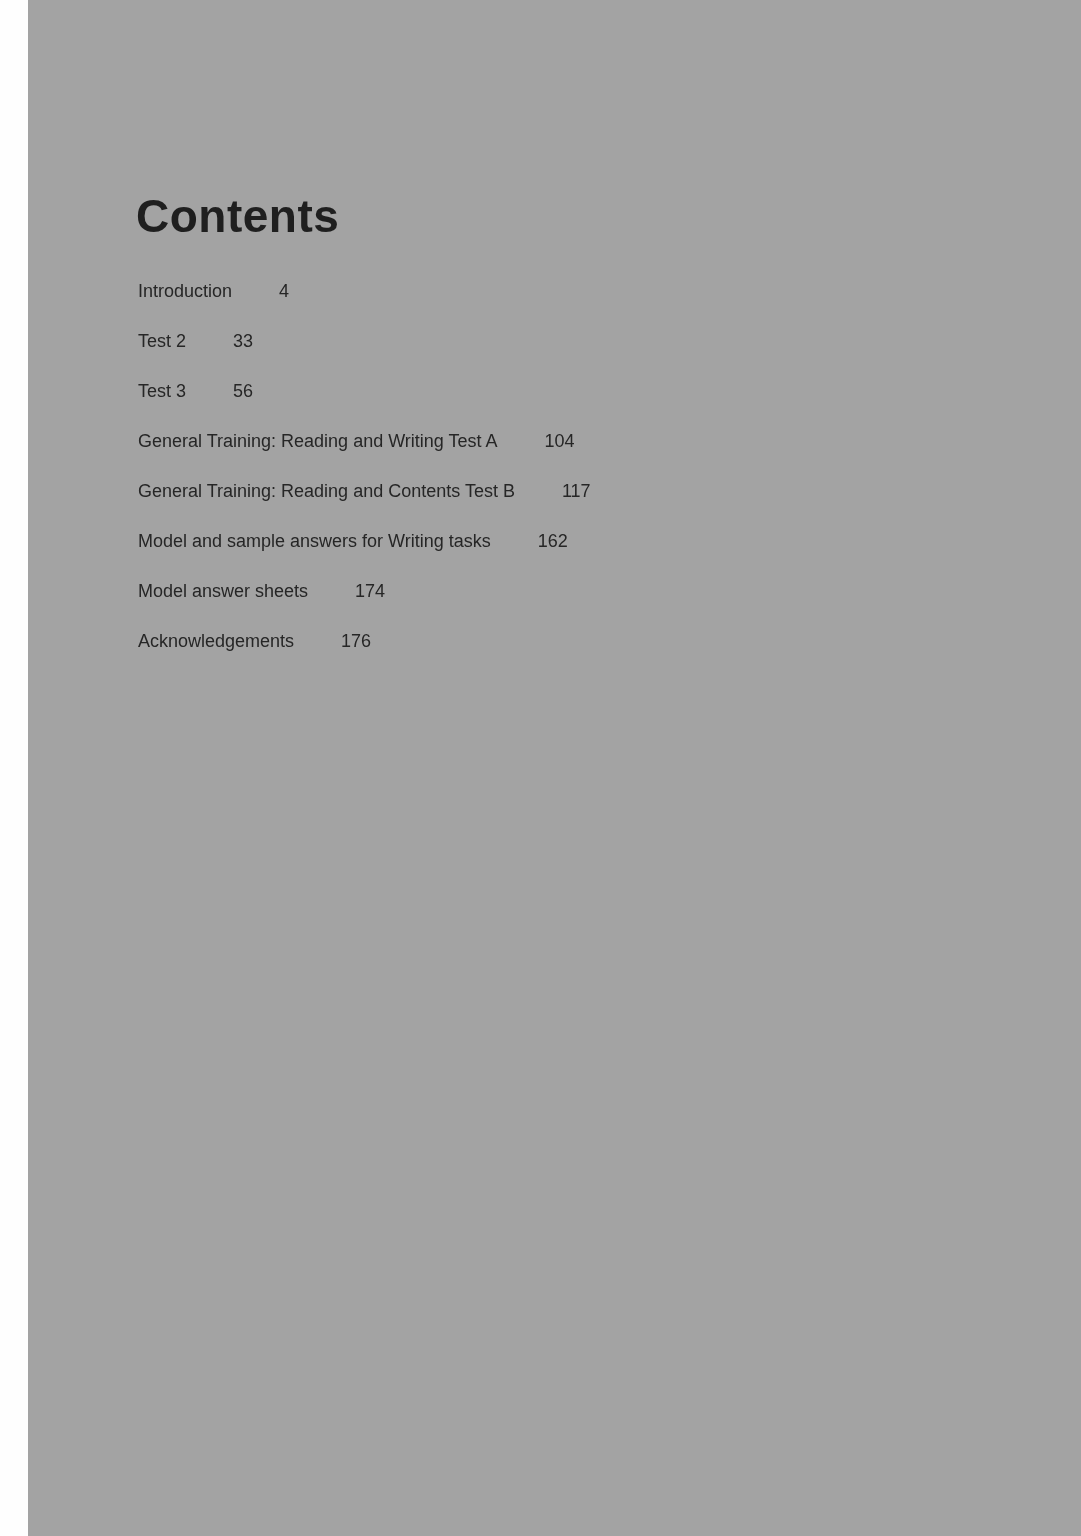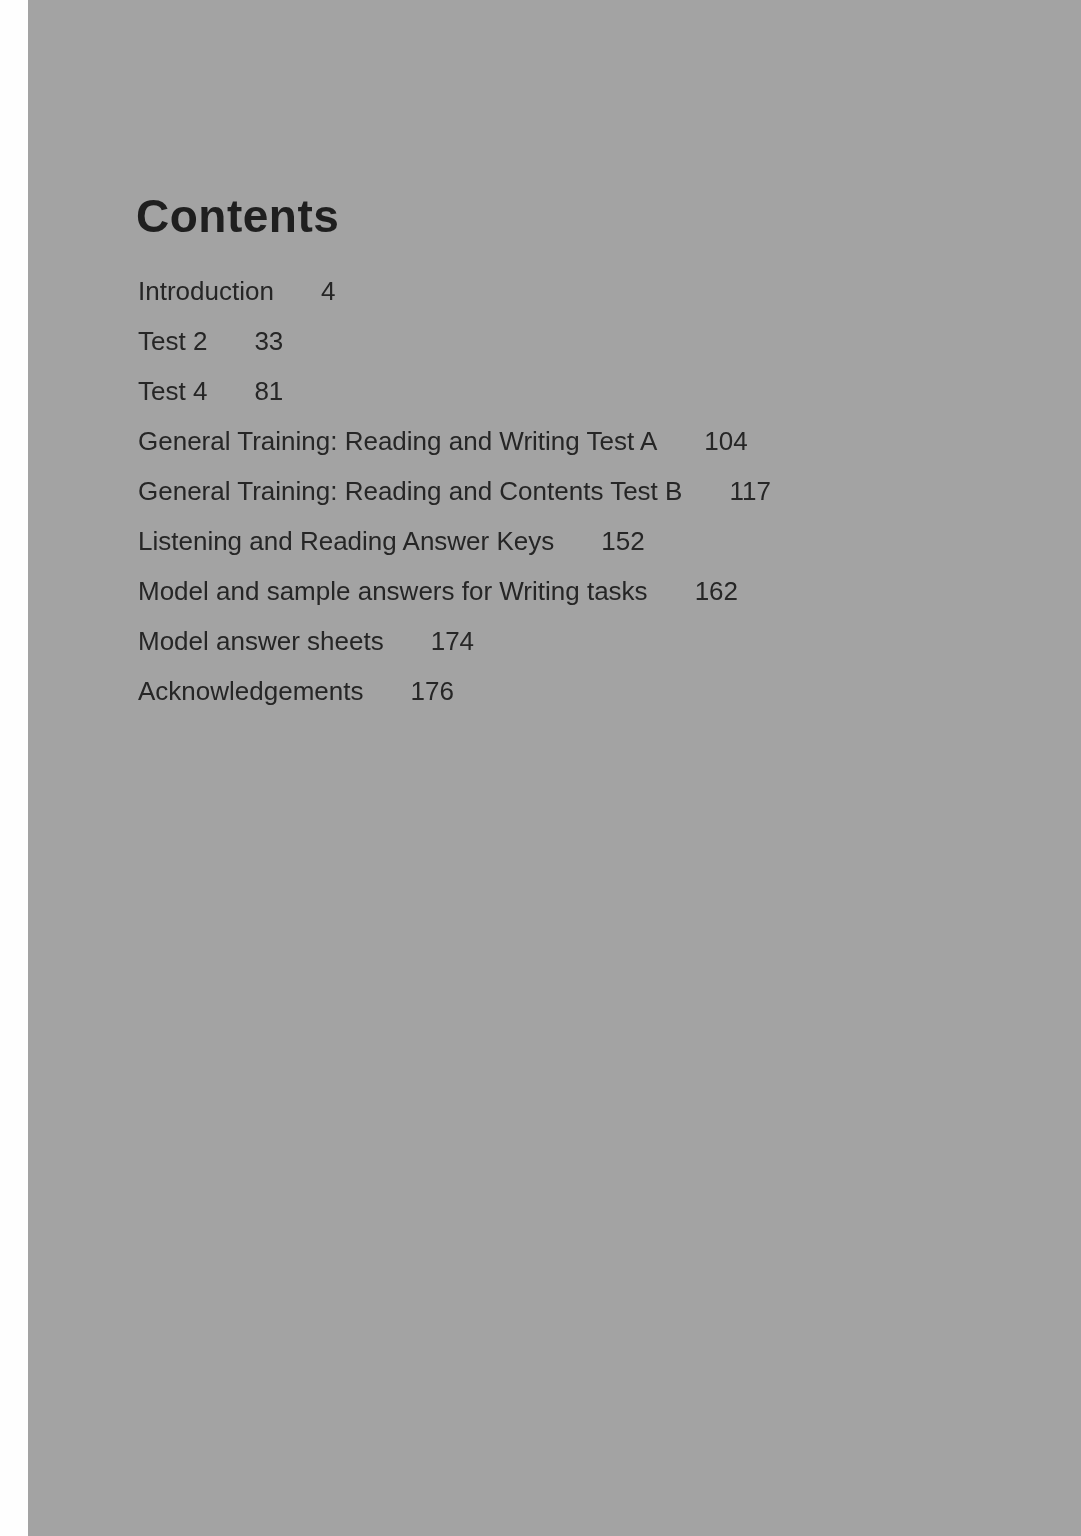--- a/index.html
+++ b/index.html
@@ -35,21 +35,21 @@
   }
   .toc {
     position: absolute;
     left: 110px;
     top: 266px;
     width: 900px;
   }
   .toc-row {
     height: 50px;
     line-height: 50px;
-    font-size: 26px;
+    font-size: 18px;
     color: #262626;
     white-space: nowrap;
   }
   .toc-row .pagenum {
     display: inline-block;
     margin-left: 47px;
   }
 </style>
 </head>
 <body>
@@ -59,30 +59,27 @@
   <h1 class="title">Contents</h1>
 
   <div class="toc">
     <div class="toc-row">
       <span>Introduction</span><span class="pagenum">4</span>
     </div>
     <div class="toc-row">
       <span>Test 2</span><span class="pagenum">33</span>
     </div>
     <div class="toc-row">
-      <span>Test 4</span><span class="pagenum">81</span>
+      <span>Test 3</span><span class="pagenum">56</span>
     </div>
     <div class="toc-row">
       <span>General Training: Reading and Writing Test A</span><span class="pagenum">104</span>
     </div>
     <div class="toc-row">
       <span>General Training: Reading and Contents Test B</span><span class="pagenum">117</span>
-    </div>
-    <div class="toc-row">
-      <span>Listening and Reading Answer Keys</span><span class="pagenum">152</span>
     </div>
     <div class="toc-row">
       <span>Model and sample answers for Writing tasks</span><span class="pagenum">162</span>
     </div>
     <div class="toc-row">
       <span>Model answer sheets</span><span class="pagenum">174</span>
     </div>
     <div class="toc-row">
       <span>Acknowledgements</span><span class="pagenum">176</span>
     </div>

